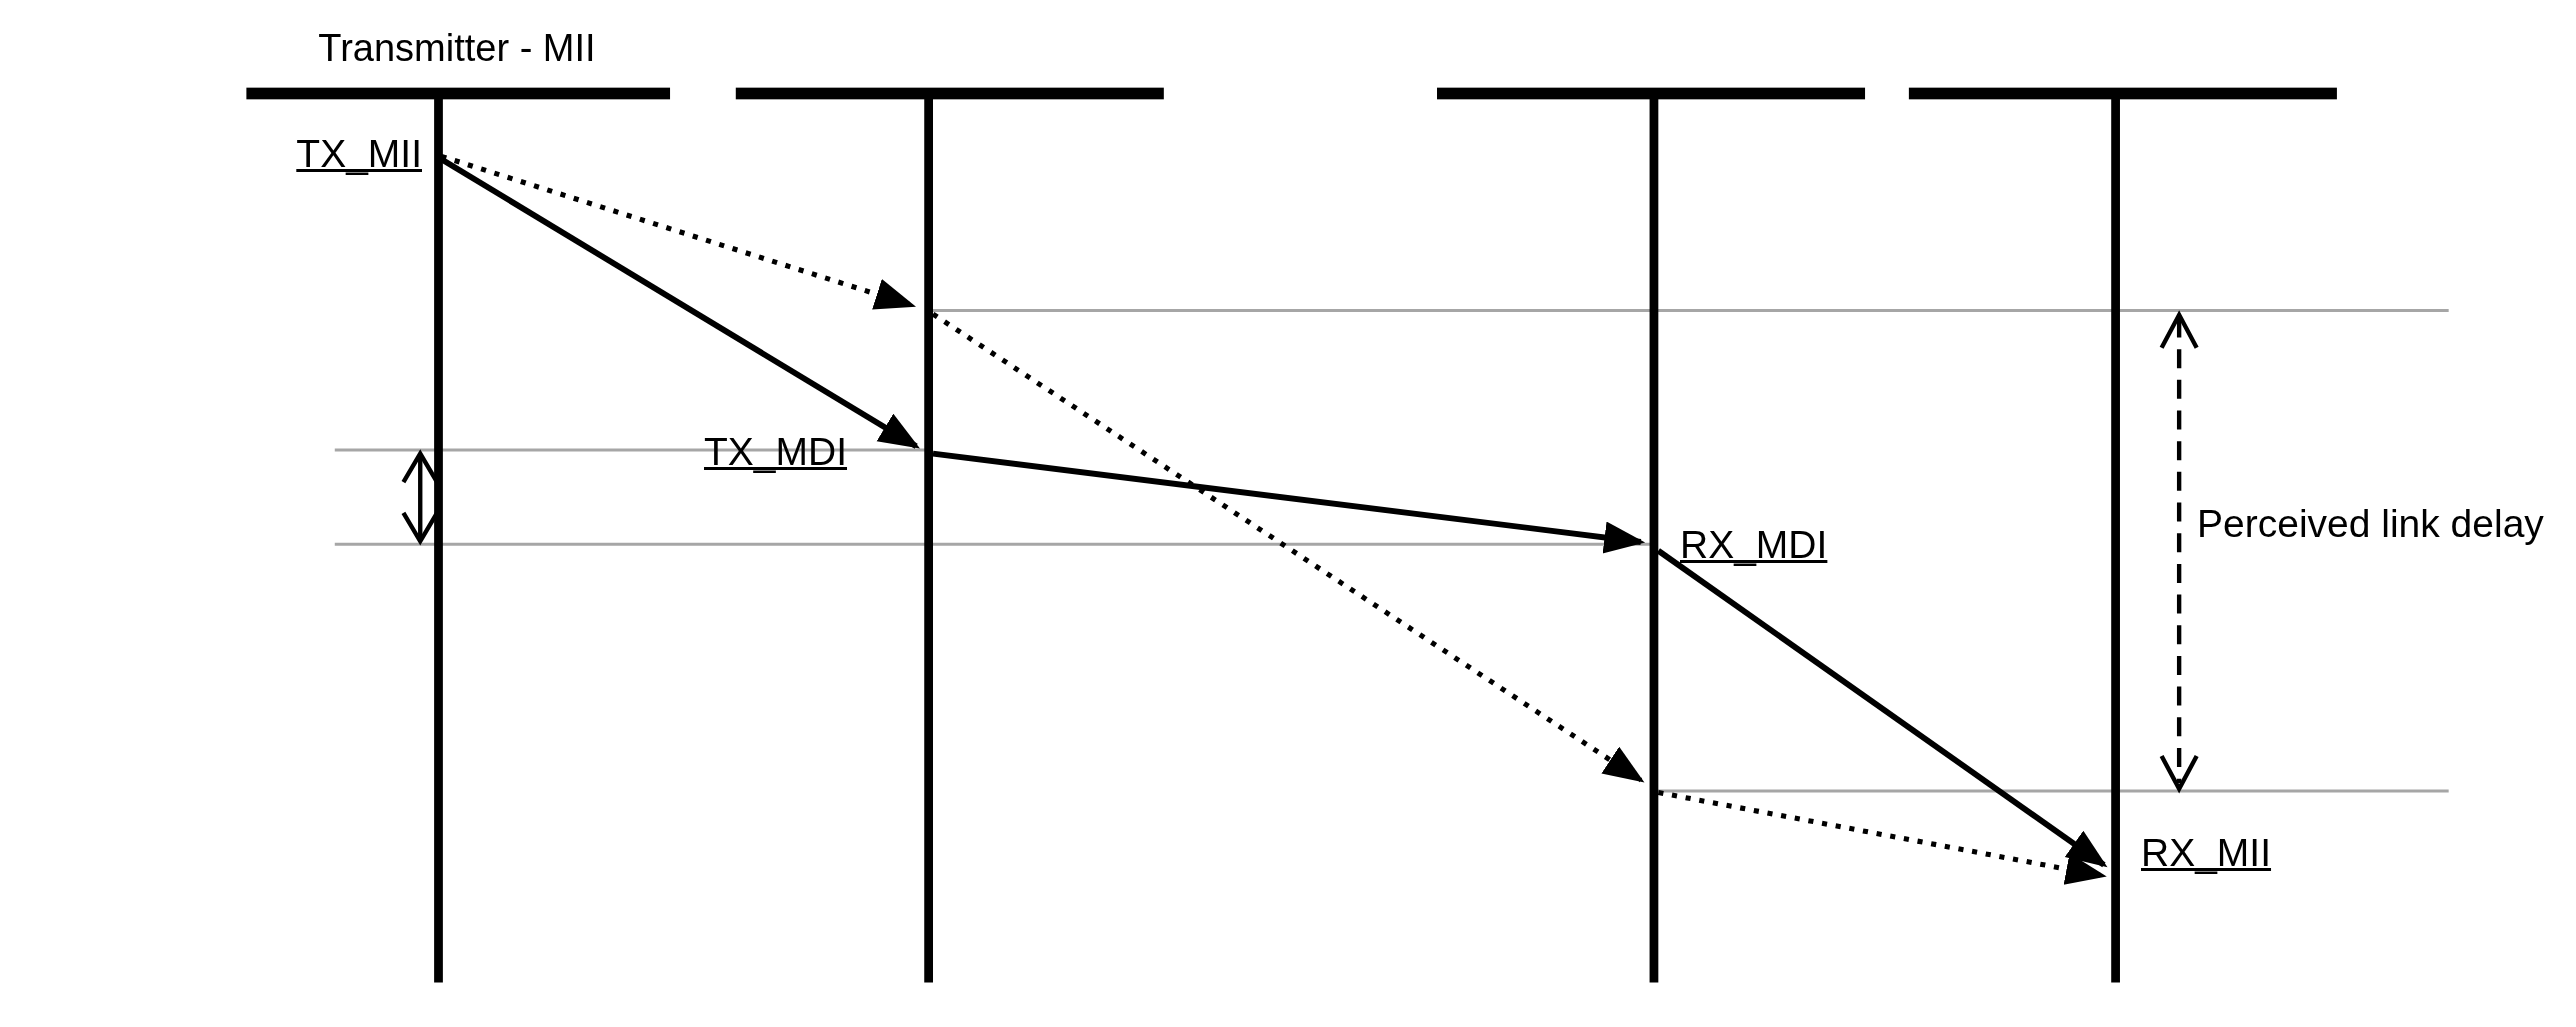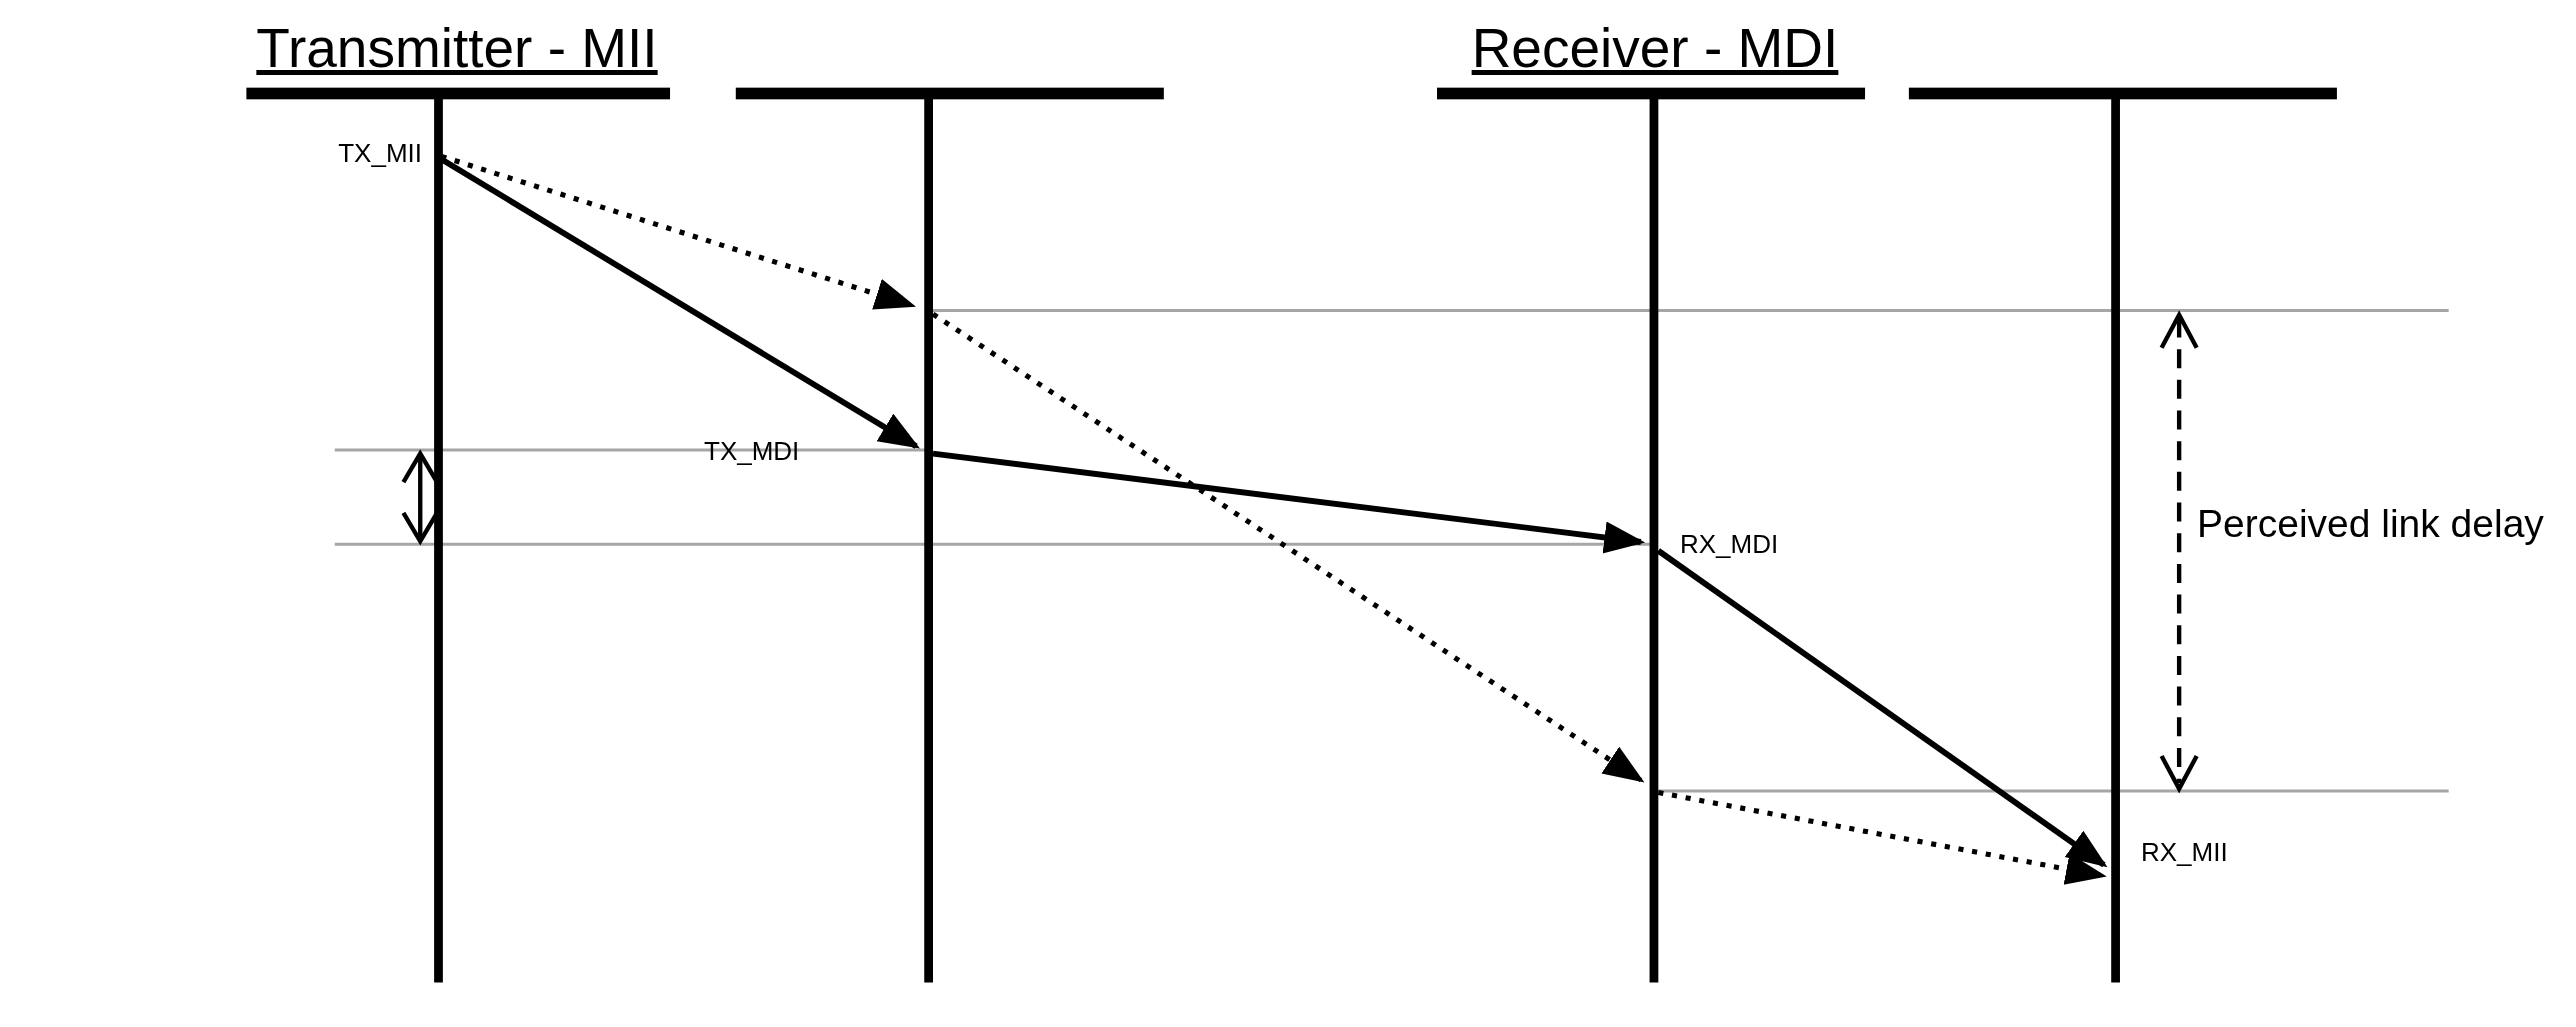--- a/index.html
+++ b/index.html
@@ -20,28 +20,28 @@
     left: 0;
     top: 0;
   }
   .label {
     position: absolute;
     color: #000000;
     white-space: nowrap;
     font-family: "Liberation Sans", sans-serif;
   }
   .header-label {
-    font-size: 55px;
+    font-size: 38px;
     line-height: 58px;
     transform: translateX(-50%);
-    text-decoration: underline;
   }
   .event-label {
-    font-size: 26px;
+    font-size: 39px;
     line-height: 45px;
+    text-decoration: underline;
   }
   .annotation-label {
     font-size: 39px;
     line-height: 45px;
   }
 </style>
 </head>
 <body>
 
 <div id="stage">
@@ -83,21 +83,20 @@
     </g>
 
     <g stroke="#000000" stroke-width="6" fill="none">
       <line x1="2983" y1="436" x2="2983" y2="1072" stroke-dasharray="26 16"></line>
       <polyline points="2959,476 2983,431 3007,476"></polyline>
       <polyline points="2959,1035 2983,1080 3007,1035"></polyline>
     </g>
   </svg>
 
   <div class="label header-label" style="left:457px;  top:19px;">Transmitter - MII</div>
-  <div class="label header-label" style="left:1655px; top:19px;">Receiver - MDI</div>
 
   <div class="label event-label" style="right:2154px; top:131px;">TX_MII</div>
   <div class="label event-label" style="left:704px;  top:429px;">TX_MDI</div>
   <div class="label event-label" style="left:1680px; top:522px;">RX_MDI</div>
   <div class="label event-label" style="left:2141px; top:830px;">RX_MII</div>
 
   <div class="label annotation-label" style="left:2197px; top:501px;">Perceived link delay</div>
 
 </div>
 

